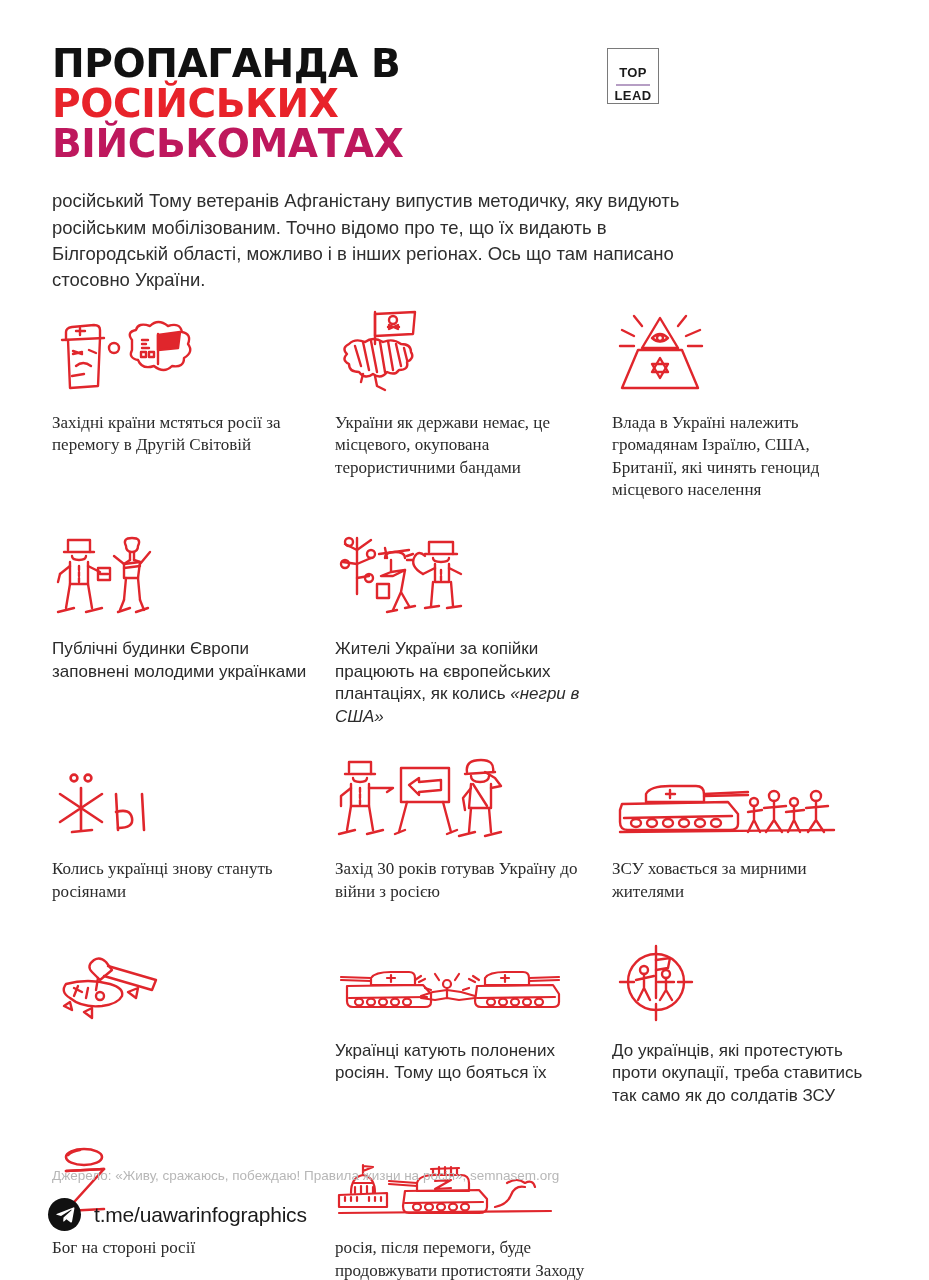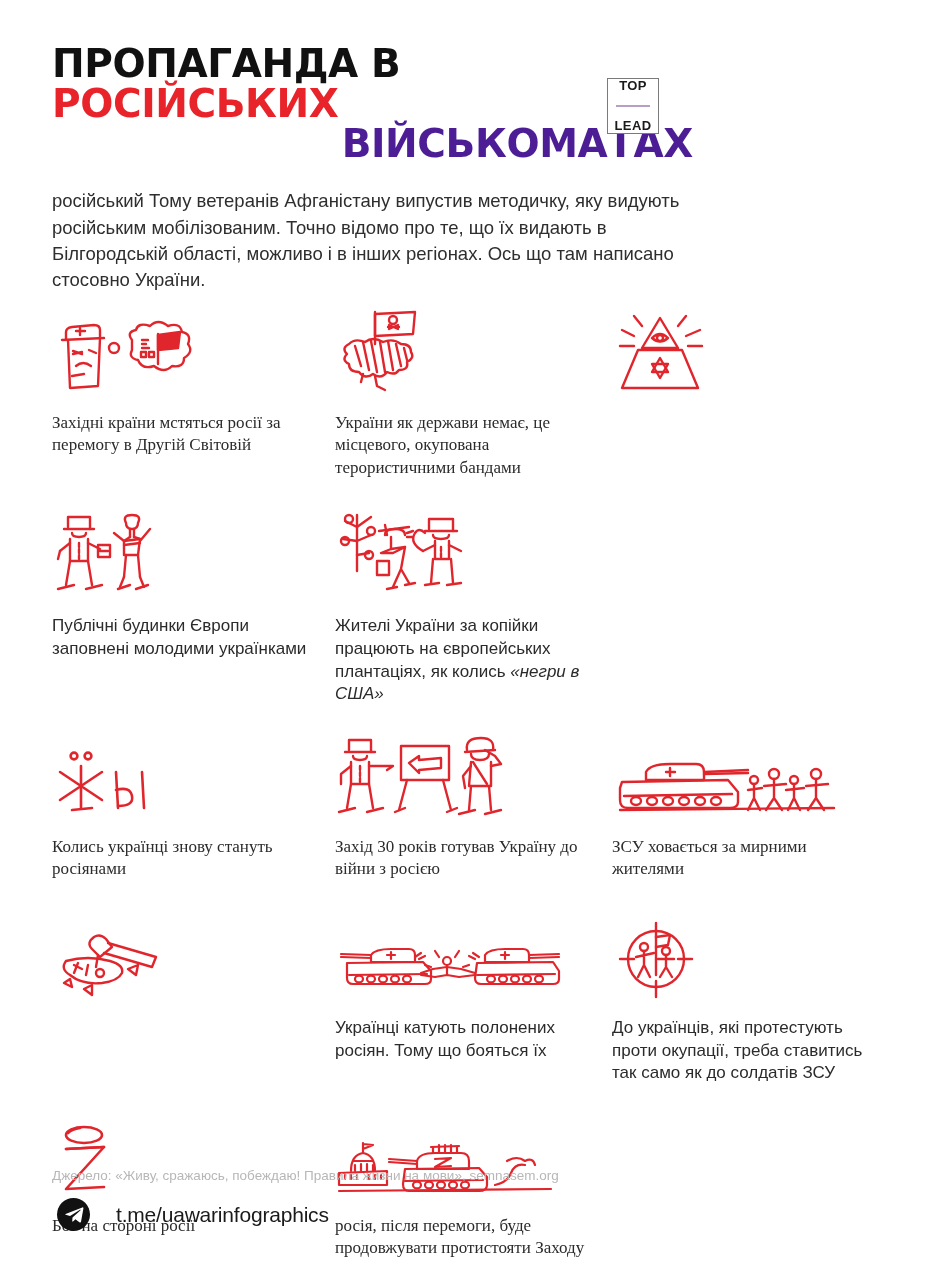--- a/index.html
+++ b/index.html
@@ -19,32 +19,31 @@
     font-size: 39px;
     font-weight: 700;
     line-height: 1.03;
     letter-spacing: -0.4px;
     color: #111111;
     max-width: 720px;
     text-transform: uppercase;
     font-family: "DejaVu Sans", sans-serif;
   }
   .title .red { color: #e8232a; }
-  .title .line2 { color: #4c1d95; display: block; text-align: right; }
+  .title .line2 { color: #be185d; display: block; }
 
   .logo {
     position: absolute;
     right: 34px;
     top: 48px;
     width: 52px; height: 56px;
     border: 1.5px solid #7a7a7a;
     display: flex; flex-direction: column;
-    align-items: center; justify-content: space-between;
+    align-items: center; justify-content: flex-end;
     background: #fff;
-    margin-top: 30px;
   }
   .logo .lg-top, .logo .lg-bot {
     font-size: 13px; font-weight: 700; letter-spacing: 0.4px;
     color: #1a1a1a; line-height: 1.1;
     font-family: "Liberation Sans", sans-serif;
   }
   .logo .lg-rule { width: 34px; height: 2px; background: #b69ec4; margin: 3px 0; }
 
   
   .intro {
@@ -84,22 +83,22 @@
 
   
   .source {
     position: absolute;
     left: 52px; top: 1168px;
     font-size: 13.5px;
     color: #b7b7b7;
   }
   .tg {
     position: absolute;
-    left: 57px; top: 1198px;
-    display: flex; align-items: center; gap: 26px;
+    left: 48px; top: 1198px;
+    display: flex; align-items: center; gap: 13px;
   }
   .tg-icon {
     width: 33px; height: 33px; border-radius: 50%;
     background: #111; display: flex; align-items: center; justify-content: center;
   }
   .tg-handle { font-size: 21px; color: #1a1a1a; letter-spacing: -0.2px; }
 </style>
 </head>
 <body>
 
@@ -164,20 +163,21 @@
           <path d="M48 6 L30 36 L66 36 Z"></path>
           <path d="M40 26 Q48 18 56 26 Q48 33 40 26 Z"></path>
           <circle cx="48" cy="26" r="3"></circle>
           <path d="M22 4 L30 14 M10 18 L22 24 M8 34 L22 34"></path>
           <path d="M74 4 L66 14 M88 18 L74 24 M90 34 L76 34"></path>
           <path d="M26 38 L10 76 L86 76 L70 38 Z"></path>
           <path d="M48 46 L40 60 L56 60 Z"></path>
           <path d="M48 66 L40 52 L56 52 Z"></path>
         </svg>
       </div>
+      <div class="cell-cap">Влада в Україні належить громадянам Ізраїлю, США, Британії, які чинять геноцид місцевого населення</div>
     </div>
   </div>
 
   <div class="grid r2">
 
     <div class="cell">
       <div class="cell-art">
         <svg width="120" height="90" viewBox="0 0 120 90" fill="none" stroke="#e0262c" stroke-width="2.4" stroke-linecap="round" stroke-linejoin="round">
           <path d="M16 16 L16 6 L38 6 L38 18"></path>
           <path d="M12 18 L42 18"></path>
@@ -425,21 +425,21 @@
           <path d="M172 22 Q182 16 190 22 Q198 18 200 26"></path>
           <path d="M4 52 L216 50"></path>
         </svg>
       </div>
       <div class="cell-cap">росія, після перемоги, буде продовжувати протистояти Заходу</div>
     </div>
 
     <div class="cell"></div>
   </div>
 
-  <div class="source">Джерело: «Живу, сражаюсь, побеждаю! Правила жизни на мови», semnasem.org</div>
+  <div class="source">Джерело: «Живу, сражаюсь, побеждаю! Правила жизни на росія», semnasem.org</div>
 
   <div class="tg">
     <span class="tg-icon">
       <svg width="20" height="20" viewBox="0 0 20 20" fill="#ffffff">
         <path d="M18.3 2.4 L1.6 8.9 Q0.7 9.3 1.7 9.7 L6 11.1 L16 4.8 Q16.5 4.5 16.6 4.8 Q16.8 5 16.3 5.4 L8.5 12.4 L8.2 16.6 Q8.8 16.7 9.3 16.2 L11.4 14.2 L15.7 17.4 Q16.7 18 17 16.8 L19.4 3.6 Q19.6 2.1 18.3 2.4 Z"></path>
       </svg>
     </span>
     <span class="tg-handle">t.me/uawarinfographics</span>
   </div>
 

